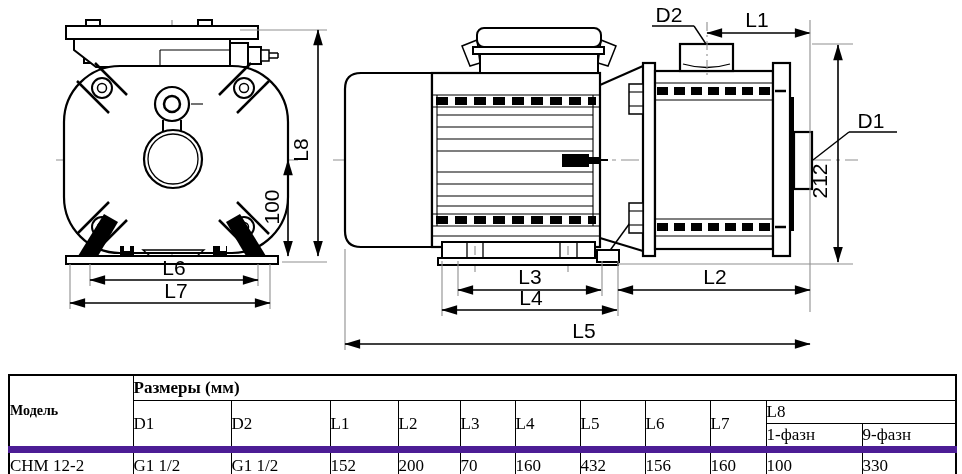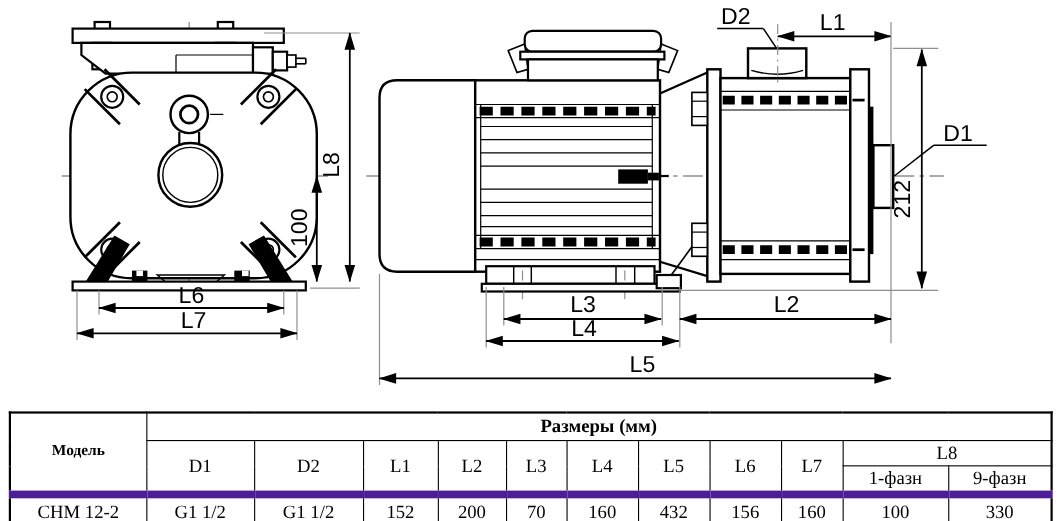--- a/index.html
+++ b/index.html
@@ -22,21 +22,21 @@
   .cl{stroke:#8f8f8f;stroke-width:1.2;fill:none;stroke-dasharray:18 5 4 5;}
   .cls{stroke:#8f8f8f;stroke-width:1.1;fill:none;stroke-dasharray:9 4 2 4;}
   .dash8{stroke:#000;stroke-width:8;fill:none;stroke-dasharray:12 7;}
   .dash7{stroke:#000;stroke-width:8;fill:none;stroke-dasharray:11 6;}
   text.dlabel{font-size:21px;fill:#000;font-family:"Liberation Sans",sans-serif;}
   
   .table-wrap{position:absolute;left:8px;top:374px;width:947px;}
   table.dims{border-collapse:collapse;table-layout:fixed;width:100%;
              font-family:"Liberation Serif",serif;font-size:17px;color:#000;
              border:2px solid #000;}
-  table.dims td{border:1px solid #000;text-align:center;vertical-align:middle;
+  table.dims td{border:1px solid #000;vertical-align:middle;
                 padding:0;line-height:1.15;overflow:hidden;white-space:nowrap;margin-top:36px;}
   table.dims .b{font-weight:bold;}
   table.dims tr.r1 td{height:24px;}
   table.dims tr.r2 td{height:22px;}
   table.dims tr.r3 td{height:22px;}
   table.dims tr.r4 td{height:26px;border-top:7px solid #4c1d95;}
   table.dims td.model{font-size:14px;}
 </style>
 </head>
 <body>

